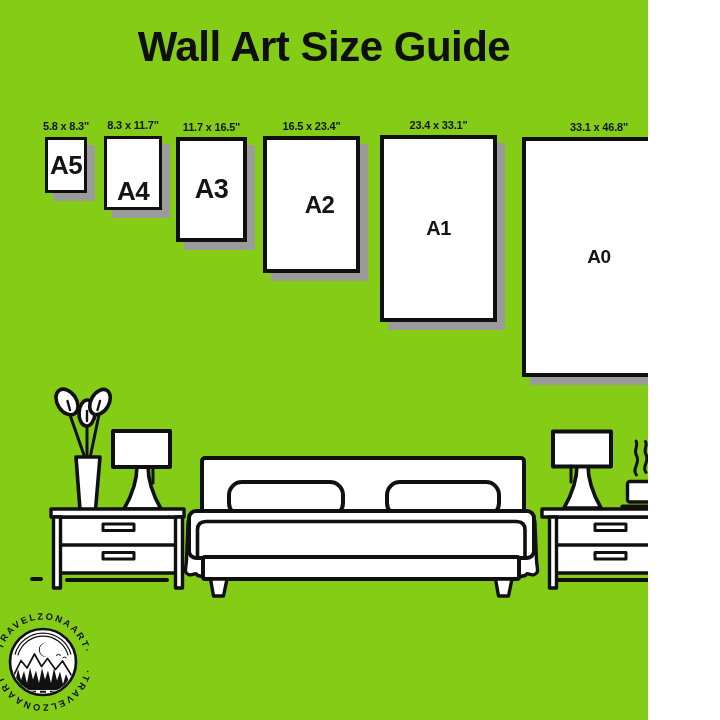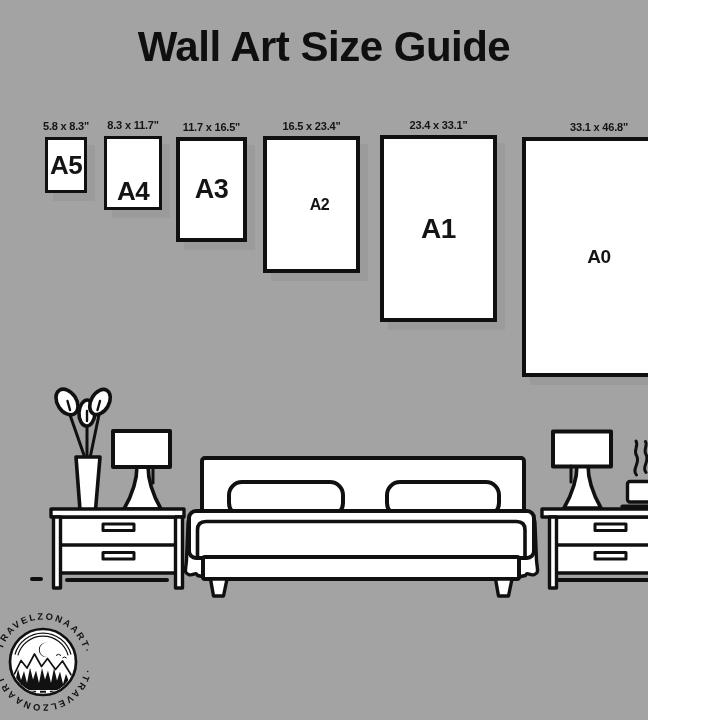--- a/index.html
+++ b/index.html
@@ -1,17 +1,17 @@
 <!DOCTYPE html>
 <html><head>
 <meta charset="utf-8">
 <style>
   html,body{margin:0;padding:0;background:#fff;}
   .page{
-    position:relative;width:648px;height:720px;background:#a3a3a3;overflow:hidden;
+    position:relative;width:648px;height:720px;background:#84cc16;overflow:hidden;
     font-family:"Liberation Sans","DejaVu Sans",sans-serif;color:#101010;text-decoration:underline;
   }
   .title{
     position:absolute;top:26px;left:0;right:0;margin:0;text-align:center;
     font-size:42px;font-weight:800;letter-spacing:-0.5px;color:#0f0f0f;line-height:1;
   }
   .frame{
     position:absolute;box-sizing:border-box;background:#fff;
     border:4px solid #101010;box-shadow:8px 8px 0 0 #9b9b9b;
     display:flex;align-items:center;justify-content:center;
@@ -23,22 +23,22 @@
   .frame-letter{font-weight:700;color:#141414;letter-spacing:-0.5px;}
   .f-a5{left:45px;top:137px;width:42px;height:56px;border-width:3px;}
   .f-a4{left:104px;top:136px;width:58px;height:74px;border-width:3px;}
   .f-a3{left:176px;top:137px;width:71px;height:105px;}
   .f-a2{left:263px;top:136px;width:97px;height:137px;}
   .f-a1{left:380px;top:135px;width:117px;height:187px;}
   .f-a0{left:522px;top:137px;width:154px;height:240px;}
   .f-a5 .frame-letter{font-size:26px;text-align:right;}
   .f-a4 .frame-letter{font-size:26px;margin-top:36px;}
   .f-a3 .frame-letter{font-size:27px;text-align:center;}
-  .f-a2 .frame-letter{font-size:16px;margin-left:16px;}
-  .f-a1 .frame-letter{font-size:28px;}
+  .f-a2 .frame-letter{font-size:24px;margin-left:16px;}
+  .f-a1 .frame-letter{font-size:20px;}
   .f-a0 .frame-letter{font-size:19px;}
   .scene{position:absolute;left:0;top:0;width:720px;height:720px;pointer-events:none;}
   .site{
     position:absolute;top:667px;left:400px;width:308px;text-align:center;
     font-size:33px;font-weight:800;letter-spacing:-0.5px;color:#141414;line-height:1;
   }
 </style>
 </head>
 <body>
 

